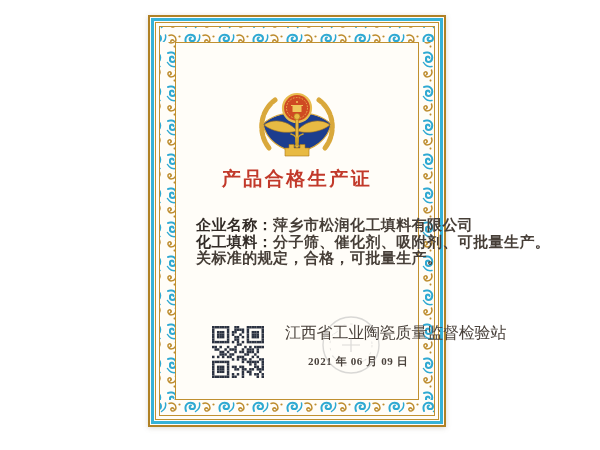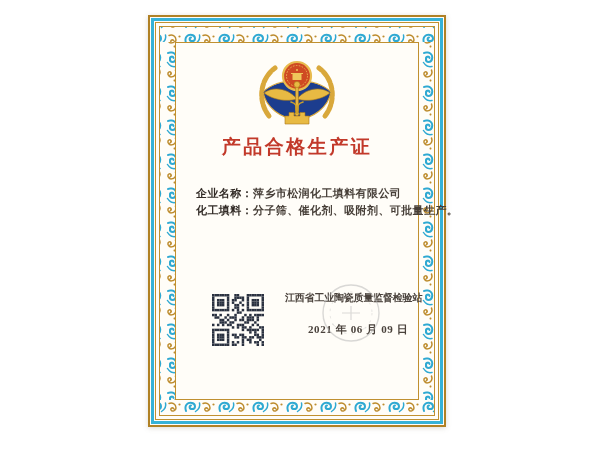--- a/index.html
+++ b/index.html
@@ -7,43 +7,43 @@
     width:600px;height:450px;position:relative;overflow:hidden;
     background:#ffffff;
     font-family:"Liberation Serif","DejaVu Serif",serif;
   }
   .certificate{
     position:absolute;left:148px;top:15px;width:298px;height:412px;
     background:#fffdf8;
     box-shadow:0 1px 5px rgba(120,110,90,0.25);
   }
   .frame{position:absolute;inset:0;}
-  .content{position:absolute;inset:0;}
+  .content{position:absolute;inset:0;margin-top:32px;}
   .emblem{position:absolute;left:103px;top:37px;width:92px;height:80px;}
   .cert-title{
     position:absolute;top:119px;left:0;width:100%;text-align:center;
     font-size:19px;font-weight:700;letter-spacing:2.5px;color:#c2392a;
     white-space:nowrap;
   }
   .serial{
     position:absolute;top:151px;left:186px;
     font-size:11px;font-weight:700;color:#a4504a;letter-spacing:0.3px;
     white-space:nowrap;
   }
   .body-block{
     position:absolute;top:170px;left:48px;width:240px;
-    font-size:11px;line-height:16.5px;color:#463e37;font-weight:700;
+    font-size:15px;line-height:16.5px;color:#463e37;font-weight:700;
   }
   .body-block .line{white-space:nowrap;letter-spacing:0.4px;}
   .body-block .indent{text-indent:16px;}
   .body-block .lbl{color:#322b26;font-weight:700;}
   .qr{position:absolute;left:64px;top:279px;width:52px;height:52px;}
   .issuer{
     position:absolute;top:276px;left:137px;
-    font-size:10px;font-weight:700;color:#4a423c;letter-spacing:-0.2px;
+    font-size:16px;font-weight:400;color:#4a423c;letter-spacing:-0.2px;
     white-space:nowrap;
   }
   .issue-date{
     position:absolute;top:307px;left:160px;
     font-size:11px;font-weight:700;color:#4a423c;letter-spacing:0.6px;
     white-space:nowrap;
     font-family:Liberation Serif, serif;
   }
   .seal{position:absolute;left:172px;top:267px;width:62px;height:62px;pointer-events:none;}
 </style>
@@ -102,20 +102,21 @@
     <div class="cert-title">产品合格生产证</div>
 
 
     <div class="body-block">
       <div class="line">
         <span class="lbl">企业名称：</span><span>萍乡市松润化工填料有限公司</span>
       </div>
       <div class="line">
         <span class="lbl">化工填料：</span><span>分子筛、催化剂、吸附剂、可批量生产。</span>
       </div>
+      <div class="line">关标准的规定，合格，可批量生产。</div>
     </div>
 
     <div class="qr"><svg viewBox="0 0 52 52" width="52" height="52">
           <rect x="0.00" y="0.00" width="2.48" height="2.48" fill="#2a3140"></rect>
           <rect x="2.48" y="0.00" width="2.48" height="2.48" fill="#2a3140"></rect>
           <rect x="4.95" y="0.00" width="2.48" height="2.48" fill="#2a3140"></rect>
           <rect x="7.43" y="0.00" width="2.48" height="2.48" fill="#2a3140"></rect>
           <rect x="9.90" y="0.00" width="2.48" height="2.48" fill="#2a3140"></rect>
           <rect x="12.38" y="0.00" width="2.48" height="2.48" fill="#2a3140"></rect>
           <rect x="14.86" y="0.00" width="2.48" height="2.48" fill="#2a3140"></rect>

